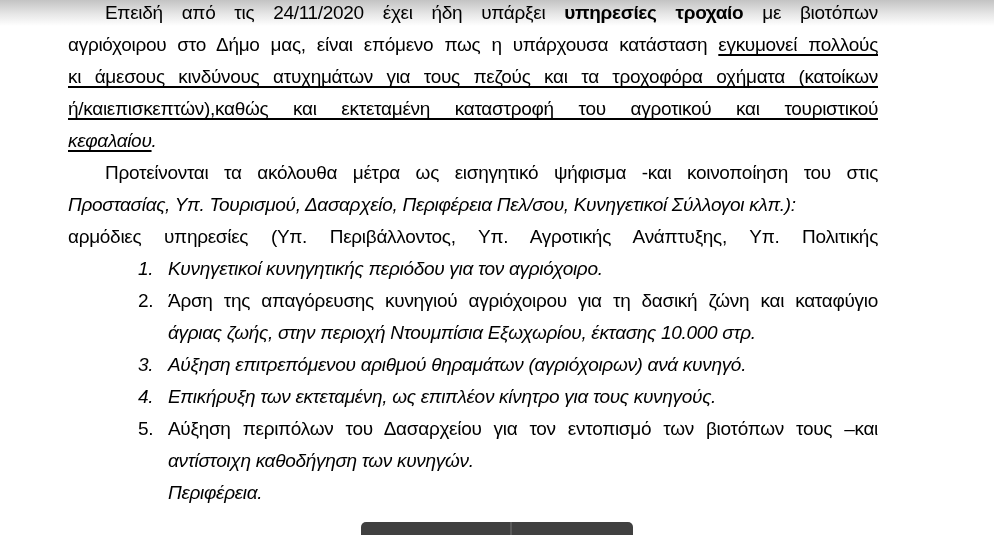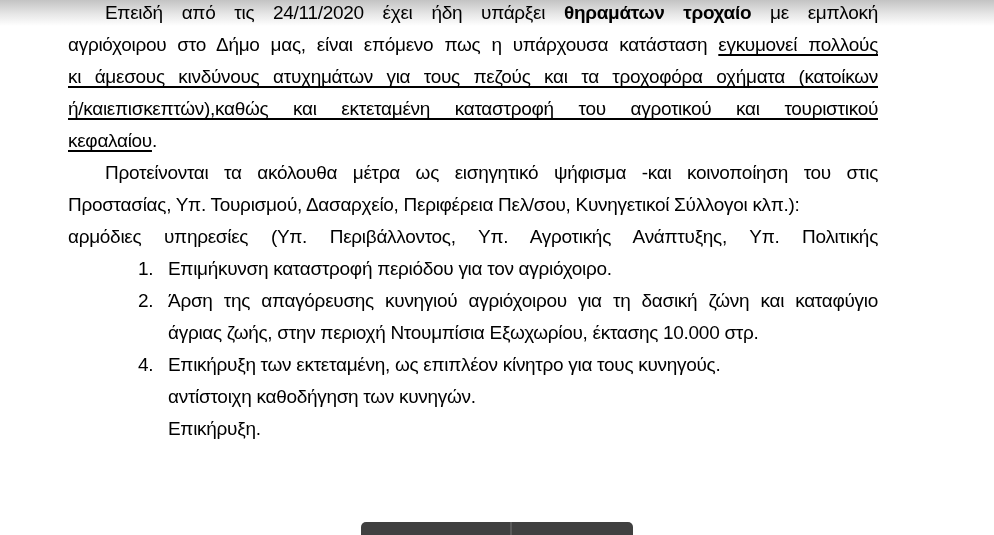--- a/index.html
+++ b/index.html
@@ -21,21 +21,21 @@
     z-index:1;
     font-size:19px; color:#000;
     letter-spacing:-0.3px;
   }
   .line {
     height:32px; line-height:32px;
     text-align:justify;
     text-align-last:justify;
     white-space:normal;
   }
-  .flush { text-align:left; text-align-last:left; }
+  .flush { text-align:left; text-align-last:left;font-style:italic; }
   .p-indent { text-indent:37px; }
   .li-first { padding-left:70px; }
   .li-cont  { padding-left:100px; }
   .marker { display:inline-block; width:30px; text-indent:0; }
   .b { font-weight:bold; }
   .u {
     text-decoration:underline;
     text-decoration-skip-ink:none;
     text-underline-offset:3px;
     text-decoration-thickness:1.5px;
@@ -52,47 +52,49 @@
   .toolbar-divider { width:2px; background:#5a5a5a; }
   .toolbar-seg-right { flex:1; }
 </style>
 </head>
 <body>
 
 <div class="top-shadow"></div>
 
 <div class="text-block">
 
-  <div class="line p-indent"><span>Επειδή από τις 24/11/2020 έχει ήδη υπάρξει </span><span class="b">θηραμάτων τροχαίο</span><span> με εμπλοκή</span></div>
+  <div class="line p-indent"><span>Επειδή από τις 24/11/2020 έχει ήδη υπάρξει </span><span class="b">υπηρεσίες τροχαίο</span><span> με βιοτόπων</span></div>
 
   <div class="line"><span>αγριόχοιρου στο Δήμο μας, είναι επόμενο πως η υπάρχουσα κατάσταση </span><span class="u">εγκυμονεί πολλούς</span></div>
 
   <div class="line"><span class="u">κι άμεσους κινδύνους ατυχημάτων για τους πεζούς και τα τροχοφόρα οχήματα (κατοίκων</span></div>
 
   <div class="line"><span class="u">ή/καιεπισκεπτών),καθώς και εκτεταμένη καταστροφή του αγροτικού και τουριστικού</span></div>
 
   <div class="line flush"><span class="u">κεφαλαίου</span><span>.</span></div>
 
   <div class="line p-indent"><span>Προτείνονται τα ακόλουθα μέτρα ως εισηγητικό ψήφισμα -και κοινοποίηση του στις</span></div>
 
   <div class="line flush"><span>Προστασίας, Υπ. Τουρισμού, Δασαρχείο, Περιφέρεια Πελ/σου, Κυνηγετικοί Σύλλογοι κλπ.):</span></div>
 
   <div class="line"><span>αρμόδιες υπηρεσίες (Υπ. Περιβάλλοντος, Υπ. Αγροτικής Ανάπτυξης, Υπ. Πολιτικής</span></div>
 
-  <div class="line flush li-first"><span class="marker">1.</span><span>Επιμήκυνση καταστροφή περιόδου για τον αγριόχοιρο.</span></div>
+  <div class="line flush li-first"><span class="marker">1.</span><span>Κυνηγετικοί κυνηγητικής περιόδου για τον αγριόχοιρο.</span></div>
 
   <div class="line li-first"><span class="marker">2.</span><span>Άρση της απαγόρευσης κυνηγιού αγριόχοιρου για τη δασική ζώνη και καταφύγιο</span></div>
   <div class="line flush li-cont"><span>άγριας ζωής, στην περιοχή Ντουμπίσια Εξωχωρίου, έκτασης 10.000 στρ.</span></div>
 
+  <div class="line flush li-first"><span class="marker">3.</span><span>Αύξηση επιτρεπόμενου αριθμού θηραμάτων (αγριόχοιρων) ανά κυνηγό.</span></div>
 
   <div class="line flush li-first"><span class="marker">4.</span><span>Επικήρυξη των εκτεταμένη, ως επιπλέον κίνητρο για τους κυνηγούς.</span></div>
 
+  <div class="line li-first"><span class="marker">5.</span><span>Αύξηση περιπόλων του Δασαρχείου για τον εντοπισμό των βιοτόπων τους –και</span></div>
   <div class="line flush li-cont"><span>αντίστοιχη καθοδήγηση των κυνηγών.</span></div>
 
-  <div class="line flush li-cont"><span>Επικήρυξη.</span></div>
+  <div class="line flush li-cont"><span>Περιφέρεια.</span></div>
 
 </div>
 
 <div class="bottom-toolbar">
   <div class="toolbar-seg-left"></div>
   <div class="toolbar-divider"></div>
   <div class="toolbar-seg-right"></div>
 </div>
 
 </body></html>

